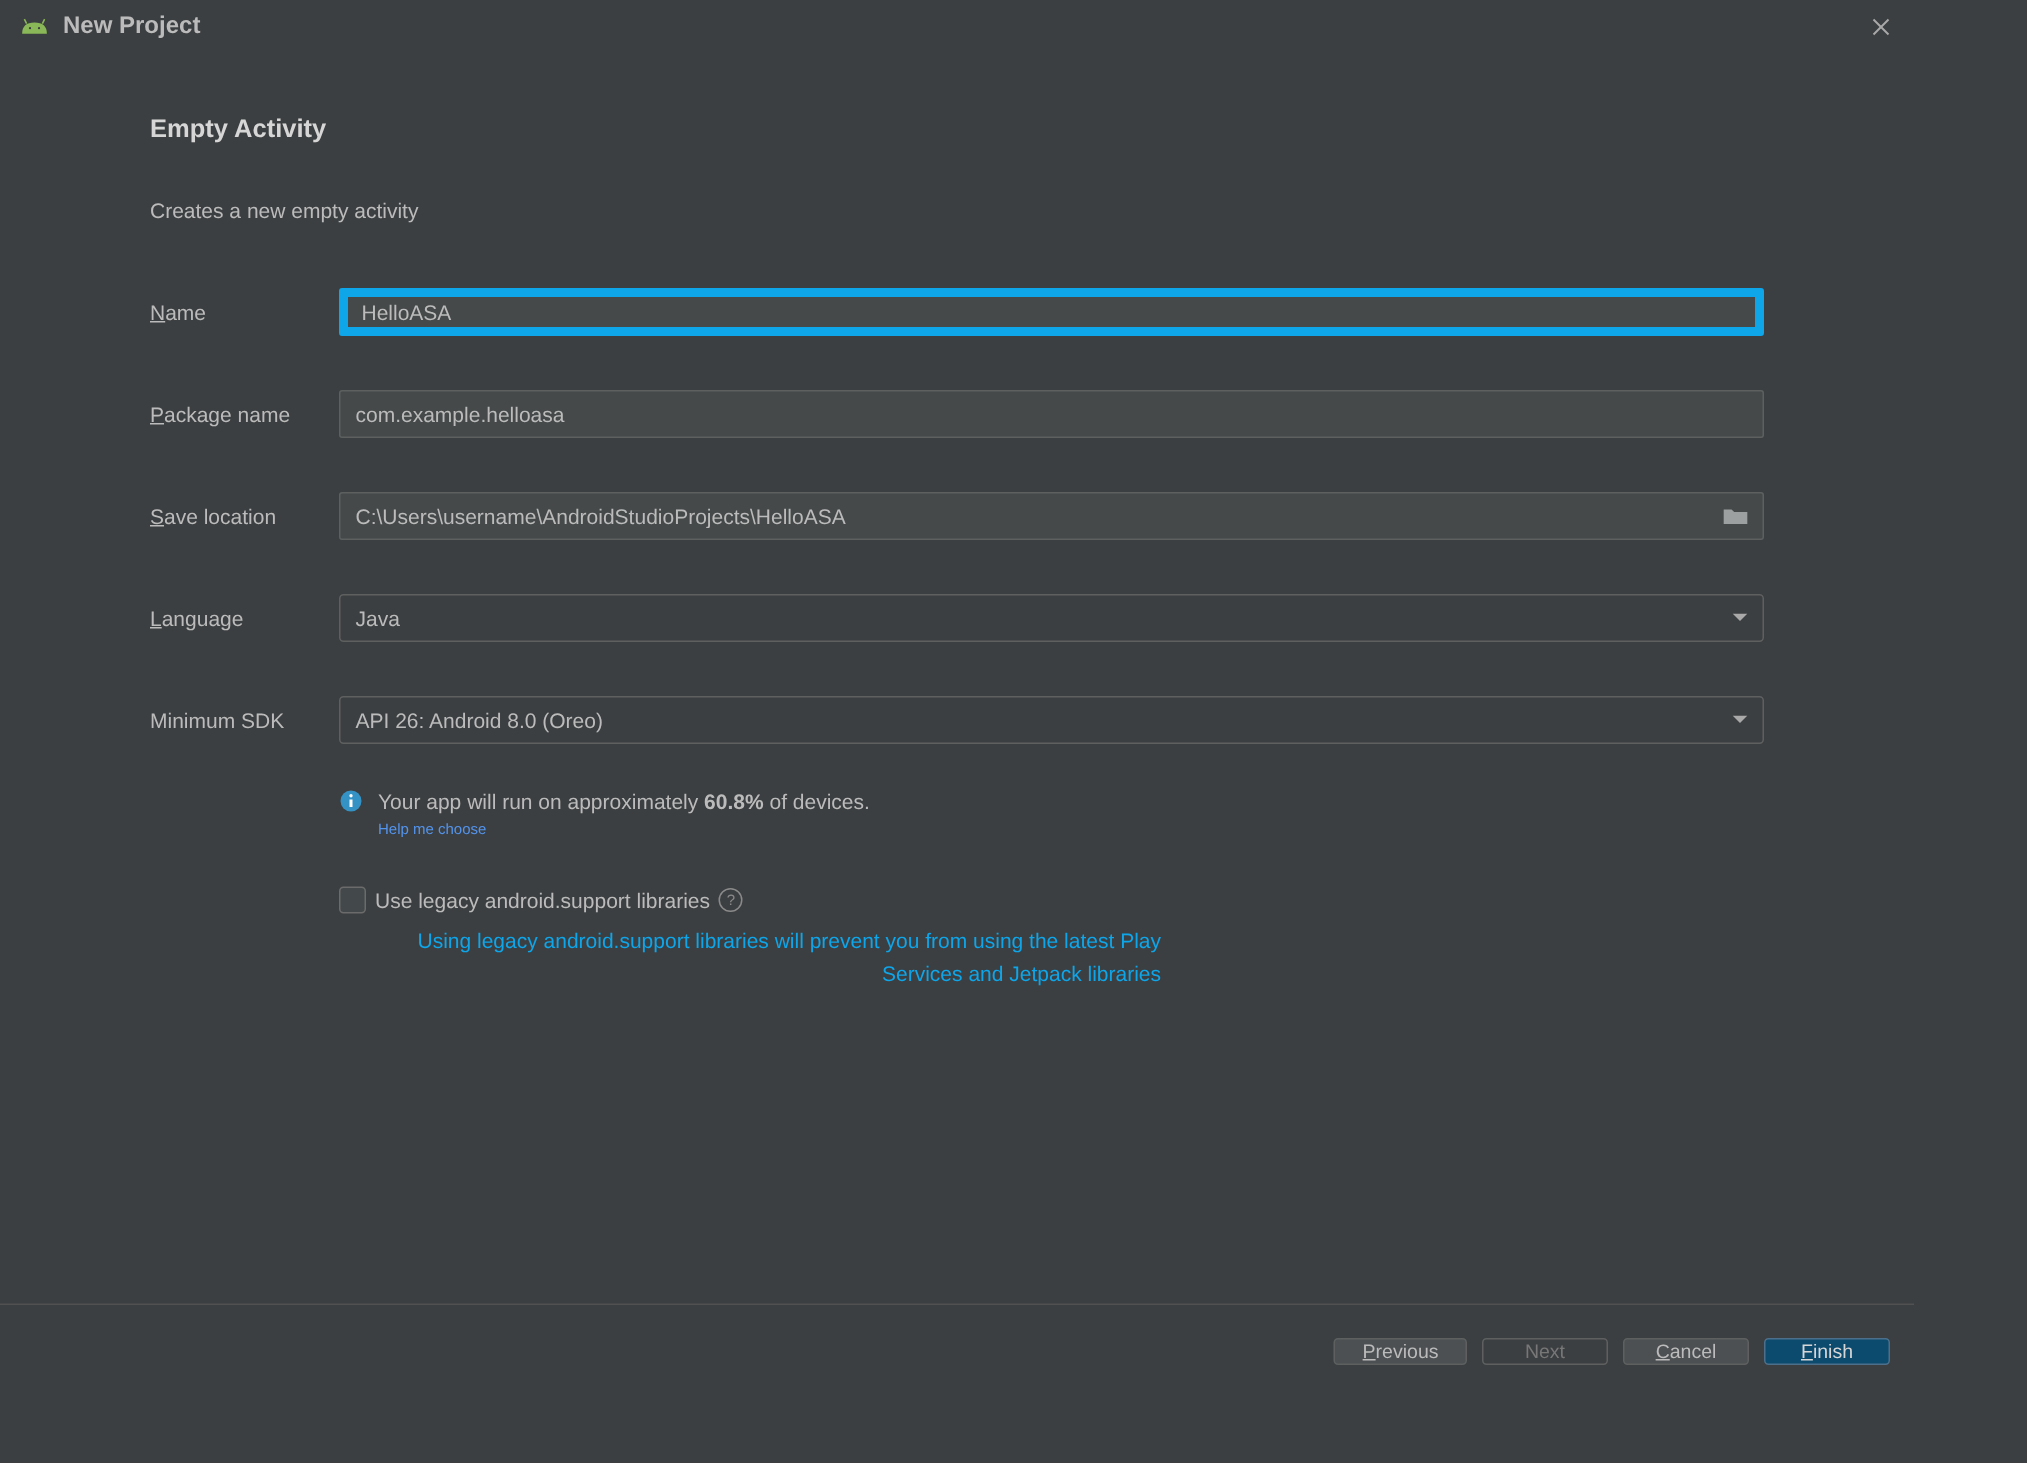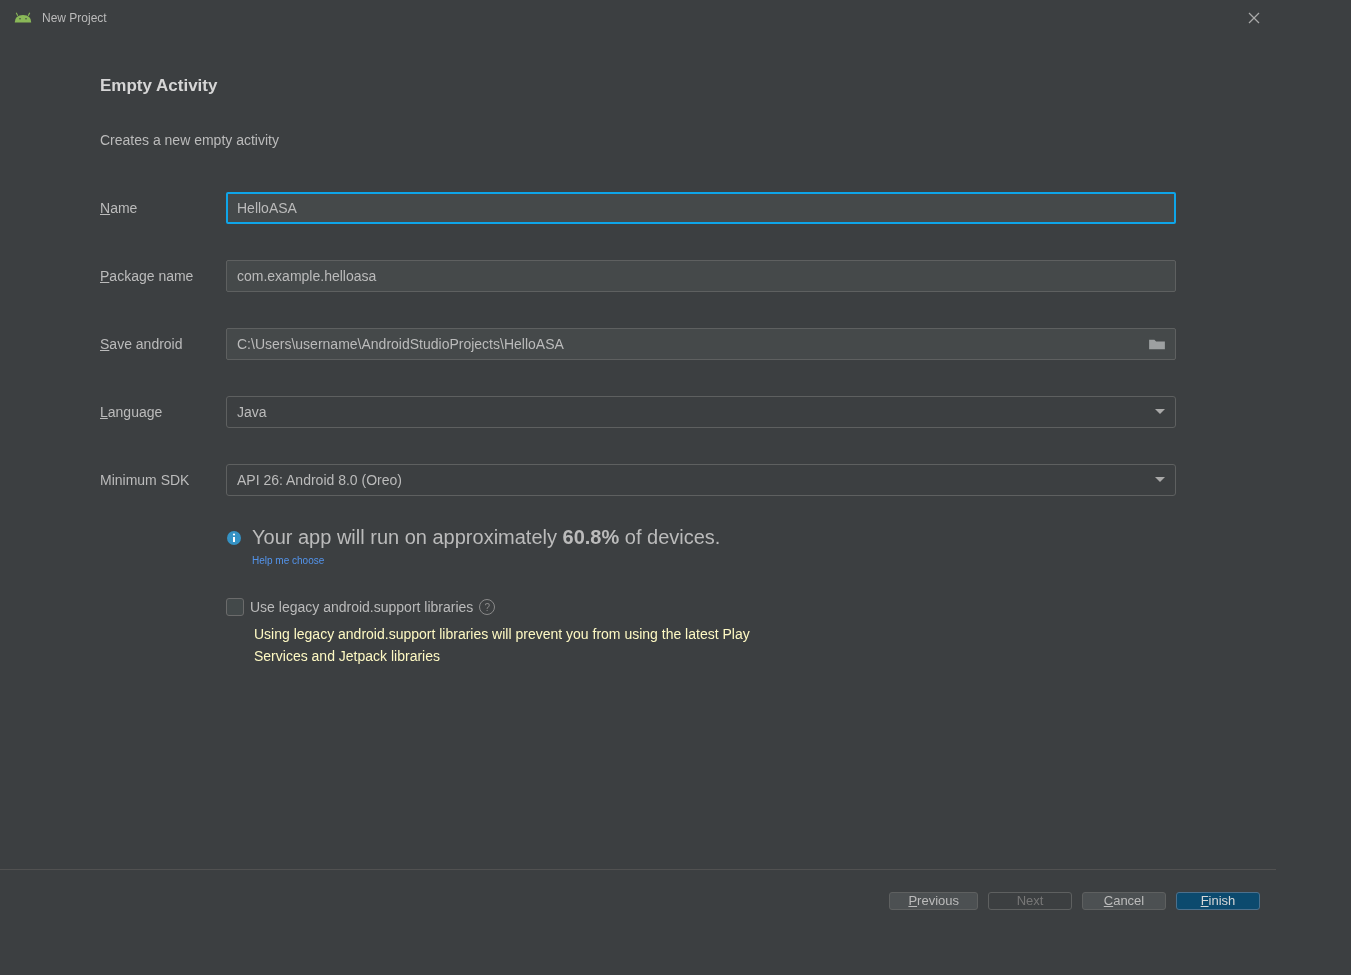--- a/index.html
+++ b/index.html
@@ -27,21 +27,22 @@
     .android-icon {
       width: 18px;
       height: 12px;
       margin-right: 10px;
       display: flex;
       align-items: center;
       justify-content: center;
     }
     .title-text {
       color: #bbbbbb;
-      font-size: 12px;
+      font-size: 16px;
+      font-weight: bold;
     }
     .close-btn {
       position: absolute;
       right: 12px;
       top: 8px;
       width: 20px;
       height: 20px;
       display: flex;
       align-items: center;
       justify-content: center;
@@ -82,21 +83,21 @@
       background: #45494a;
       border: 1px solid #5e6060;
       color: #bbbbbb;
       font-size: 14px;
       padding: 0 10px;
       outline: none;
       font-family: inherit;
       border-radius: 2px;
     }
     .input-field.focused {
-      border: 2px solid #0ea5e9;
+      border: 6px solid #0ea5e9;
       padding: 4px 9px;
     }
     .input-with-icon {
       flex: 1;
       display: flex;
       align-items: center;
       position: relative;
     }
     .input-with-icon .input-field {
       width: 100%;
@@ -144,21 +145,21 @@
       margin-bottom: 6px;
     }
     .info-icon {
       width: 16px;
       height: 16px;
       margin-right: 10px;
       flex-shrink: 0;
     }
     .info-text {
       color: #bbbbbb;
-      font-size: 20px;
+      font-size: 14px;
       text-align: right;
     }
     .link-text {
       color: #5394ec;
       font-size: 10px;
       margin-left: 26px;
       cursor: pointer;
     }
     .checkbox-section {
       margin-left: 126px;
@@ -188,25 +189,26 @@
       border: 1.5px solid #8a8a8a;
       border-radius: 50%;
       display: flex;
       align-items: center;
       justify-content: center;
       font-size: 10px;
       color: #8a8a8a;
       cursor: pointer;
     }
     .checkbox-description {
-      color: #fef9c3;
+      color: #0ea5e9;
       font-size: 14px;
       margin-left: 28px;
       line-height: 1.55;
       max-width: 520px;
+      text-align: right;
     }
     .footer {
       position: absolute;
       bottom: 0;
       left: 0;
       right: 0;
       height: 62px;
       border-top: 1px solid #515151;
       display: flex;
       align-items: center;
@@ -270,21 +272,21 @@
     <div class="form-label"><span class="underline">N</span><span>ame</span></div>
     <input class="input-field focused" value="HelloASA" style="">
   </div>
 
   <div class="form-row">
     <div class="form-label"><span class="underline">P</span><span>ackage name</span></div>
     <input class="input-field" value="com.example.helloasa" style="">
   </div>
 
   <div class="form-row">
-    <div class="form-label"><span class="underline">S</span><span>ave android</span></div>
+    <div class="form-label"><span class="underline">S</span><span>ave location</span></div>
     <div class="input-with-icon">
       <input class="input-field" value="C:\Users\username\AndroidStudioProjects\HelloASA" style="">
       <span class="browse-icon">
         <svg viewBox="0 0 20 16" width="18" height="14">
           <path d="M1 3 L1 14 L19 14 L19 5 L9 5 L7 3 Z" fill="#9da0a1"></path>
         </svg>
       </span>
     </div>
   </div>
 

